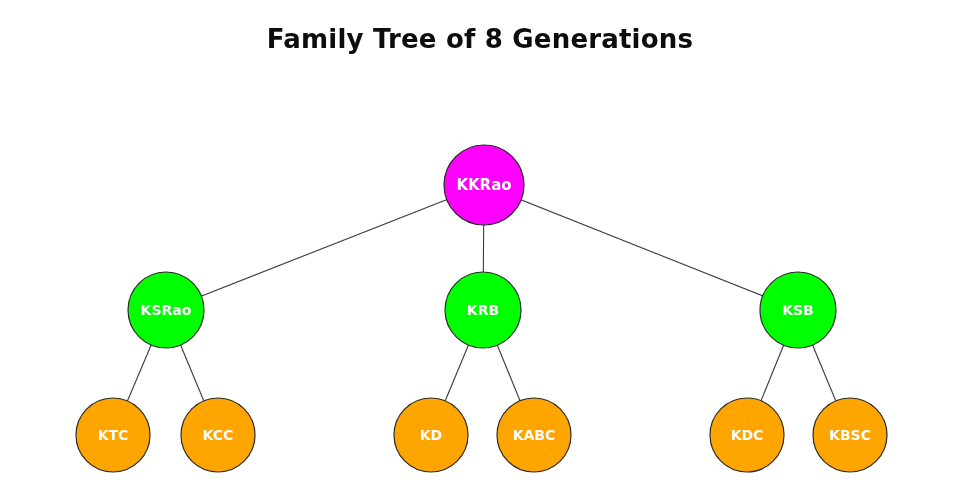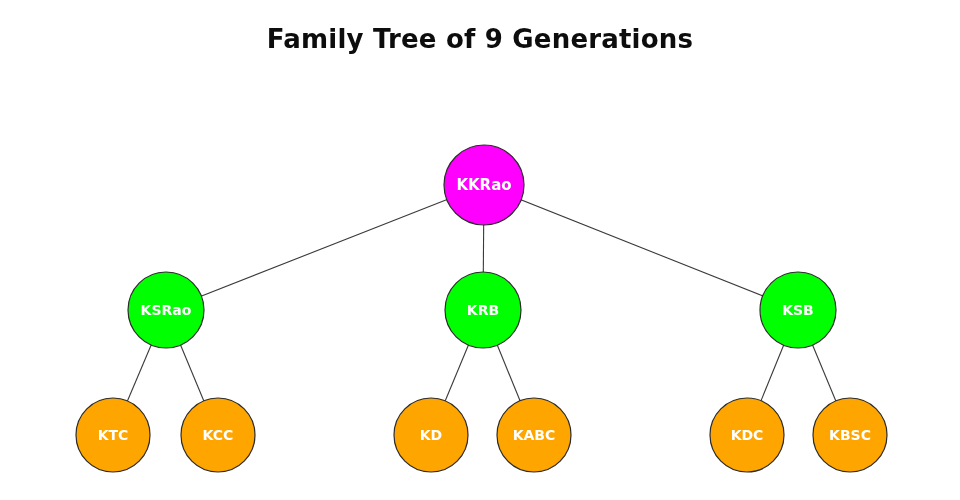--- a/index.html
+++ b/index.html
@@ -50,21 +50,21 @@
     dominant-baseline: central;
     paint-order: stroke;
   }
   .gen1-label { font-size: 15px; }
   .gen2-label { font-size: 14px; }
   .gen3-label { font-size: 14px; }
 </style>
 </head>
 <body style="background: rgb(255, 255, 255);">
 
-<div id="title">Family Tree of 9 Generations</div>
+<div id="title">Family Tree of 8 Generations</div>
 
 <svg id="canvas" viewBox="0 0 960 500" xmlns="http://www.w3.org/2000/svg">
   <g id="edges-layer">
       <line x1="484" y1="185" x2="166" y2="310" class="edge" stroke="#3a3a3a"></line>
       <line x1="484" y1="185" x2="483" y2="310" class="edge" stroke="#3a3a3a"></line>
       <line x1="484" y1="185" x2="798" y2="310" class="edge" stroke="#3a3a3a"></line>
       <line x1="166" y1="310" x2="113" y2="435" class="edge" stroke="#3a3a3a"></line>
       <line x1="166" y1="310" x2="218" y2="435" class="edge" stroke="#3a3a3a"></line>
       <line x1="483" y1="310" x2="431" y2="435" class="edge" stroke="#3a3a3a"></line>
       <line x1="483" y1="310" x2="534" y2="435" class="edge" stroke="#3a3a3a"></line>

